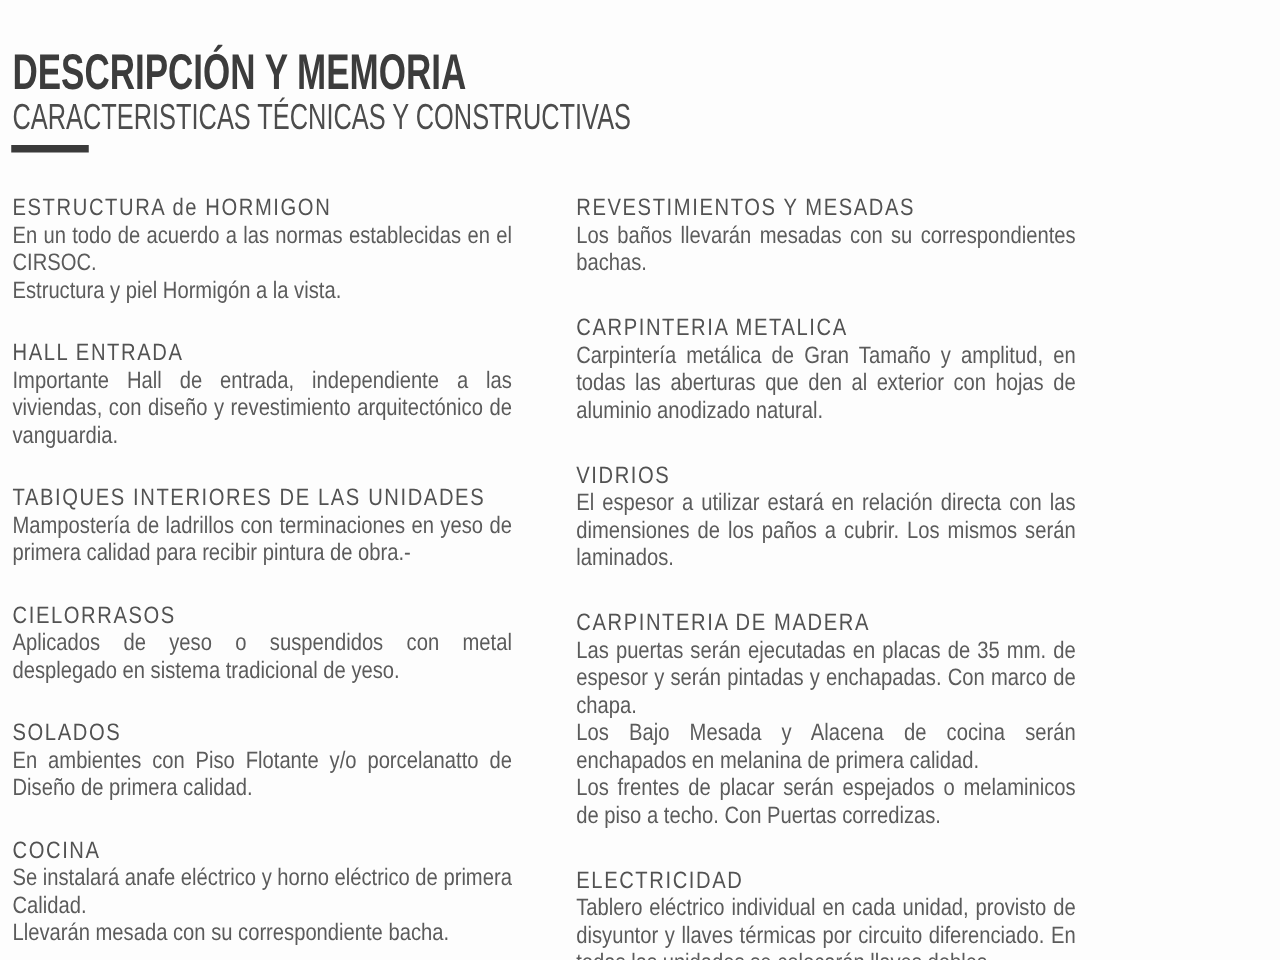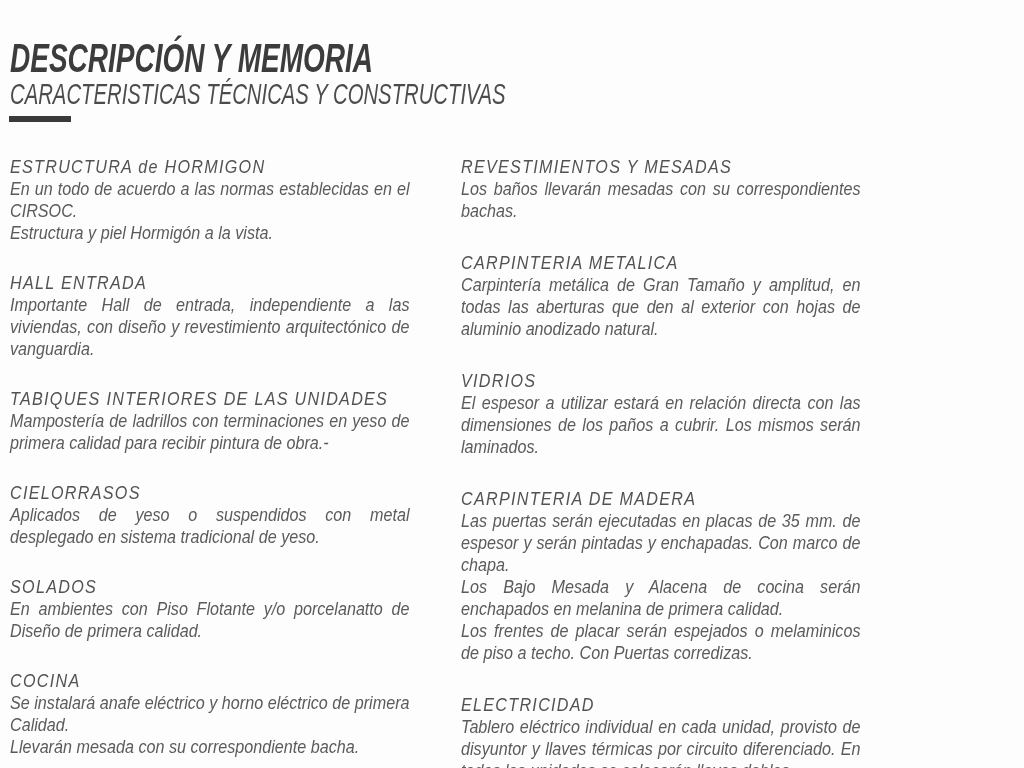--- a/index.html
+++ b/index.html
@@ -3,21 +3,21 @@
 <meta charset="utf-8">
 <title>Descripción y Memoria</title>
 <style>
   html,body{margin:0;padding:0;}
   body{
     width:1024px;height:768px;overflow:hidden;position:relative;
     background:#fdfdfd;
     font-family:"Liberation Sans","DejaVu Sans",sans-serif;
     -webkit-font-smoothing:antialiased;
   }
-  .stage{position:absolute;inset:0;width:908px;height:768px;overflow:hidden;font-style:italic;}
+  .stage{position:absolute;inset:0;width:908px;height:768px;overflow:hidden;}
 
   
   .title{
     position:absolute;left:10px;top:9px;
     font-size:40px;font-weight:bold;line-height:1.1;
     color:#3c3c3c;letter-spacing:0px;white-space:nowrap;
     transform:scaleX(0.70);transform-origin:0 0;
   }
   .subtitle{
     position:absolute;left:10px;top:55px;

